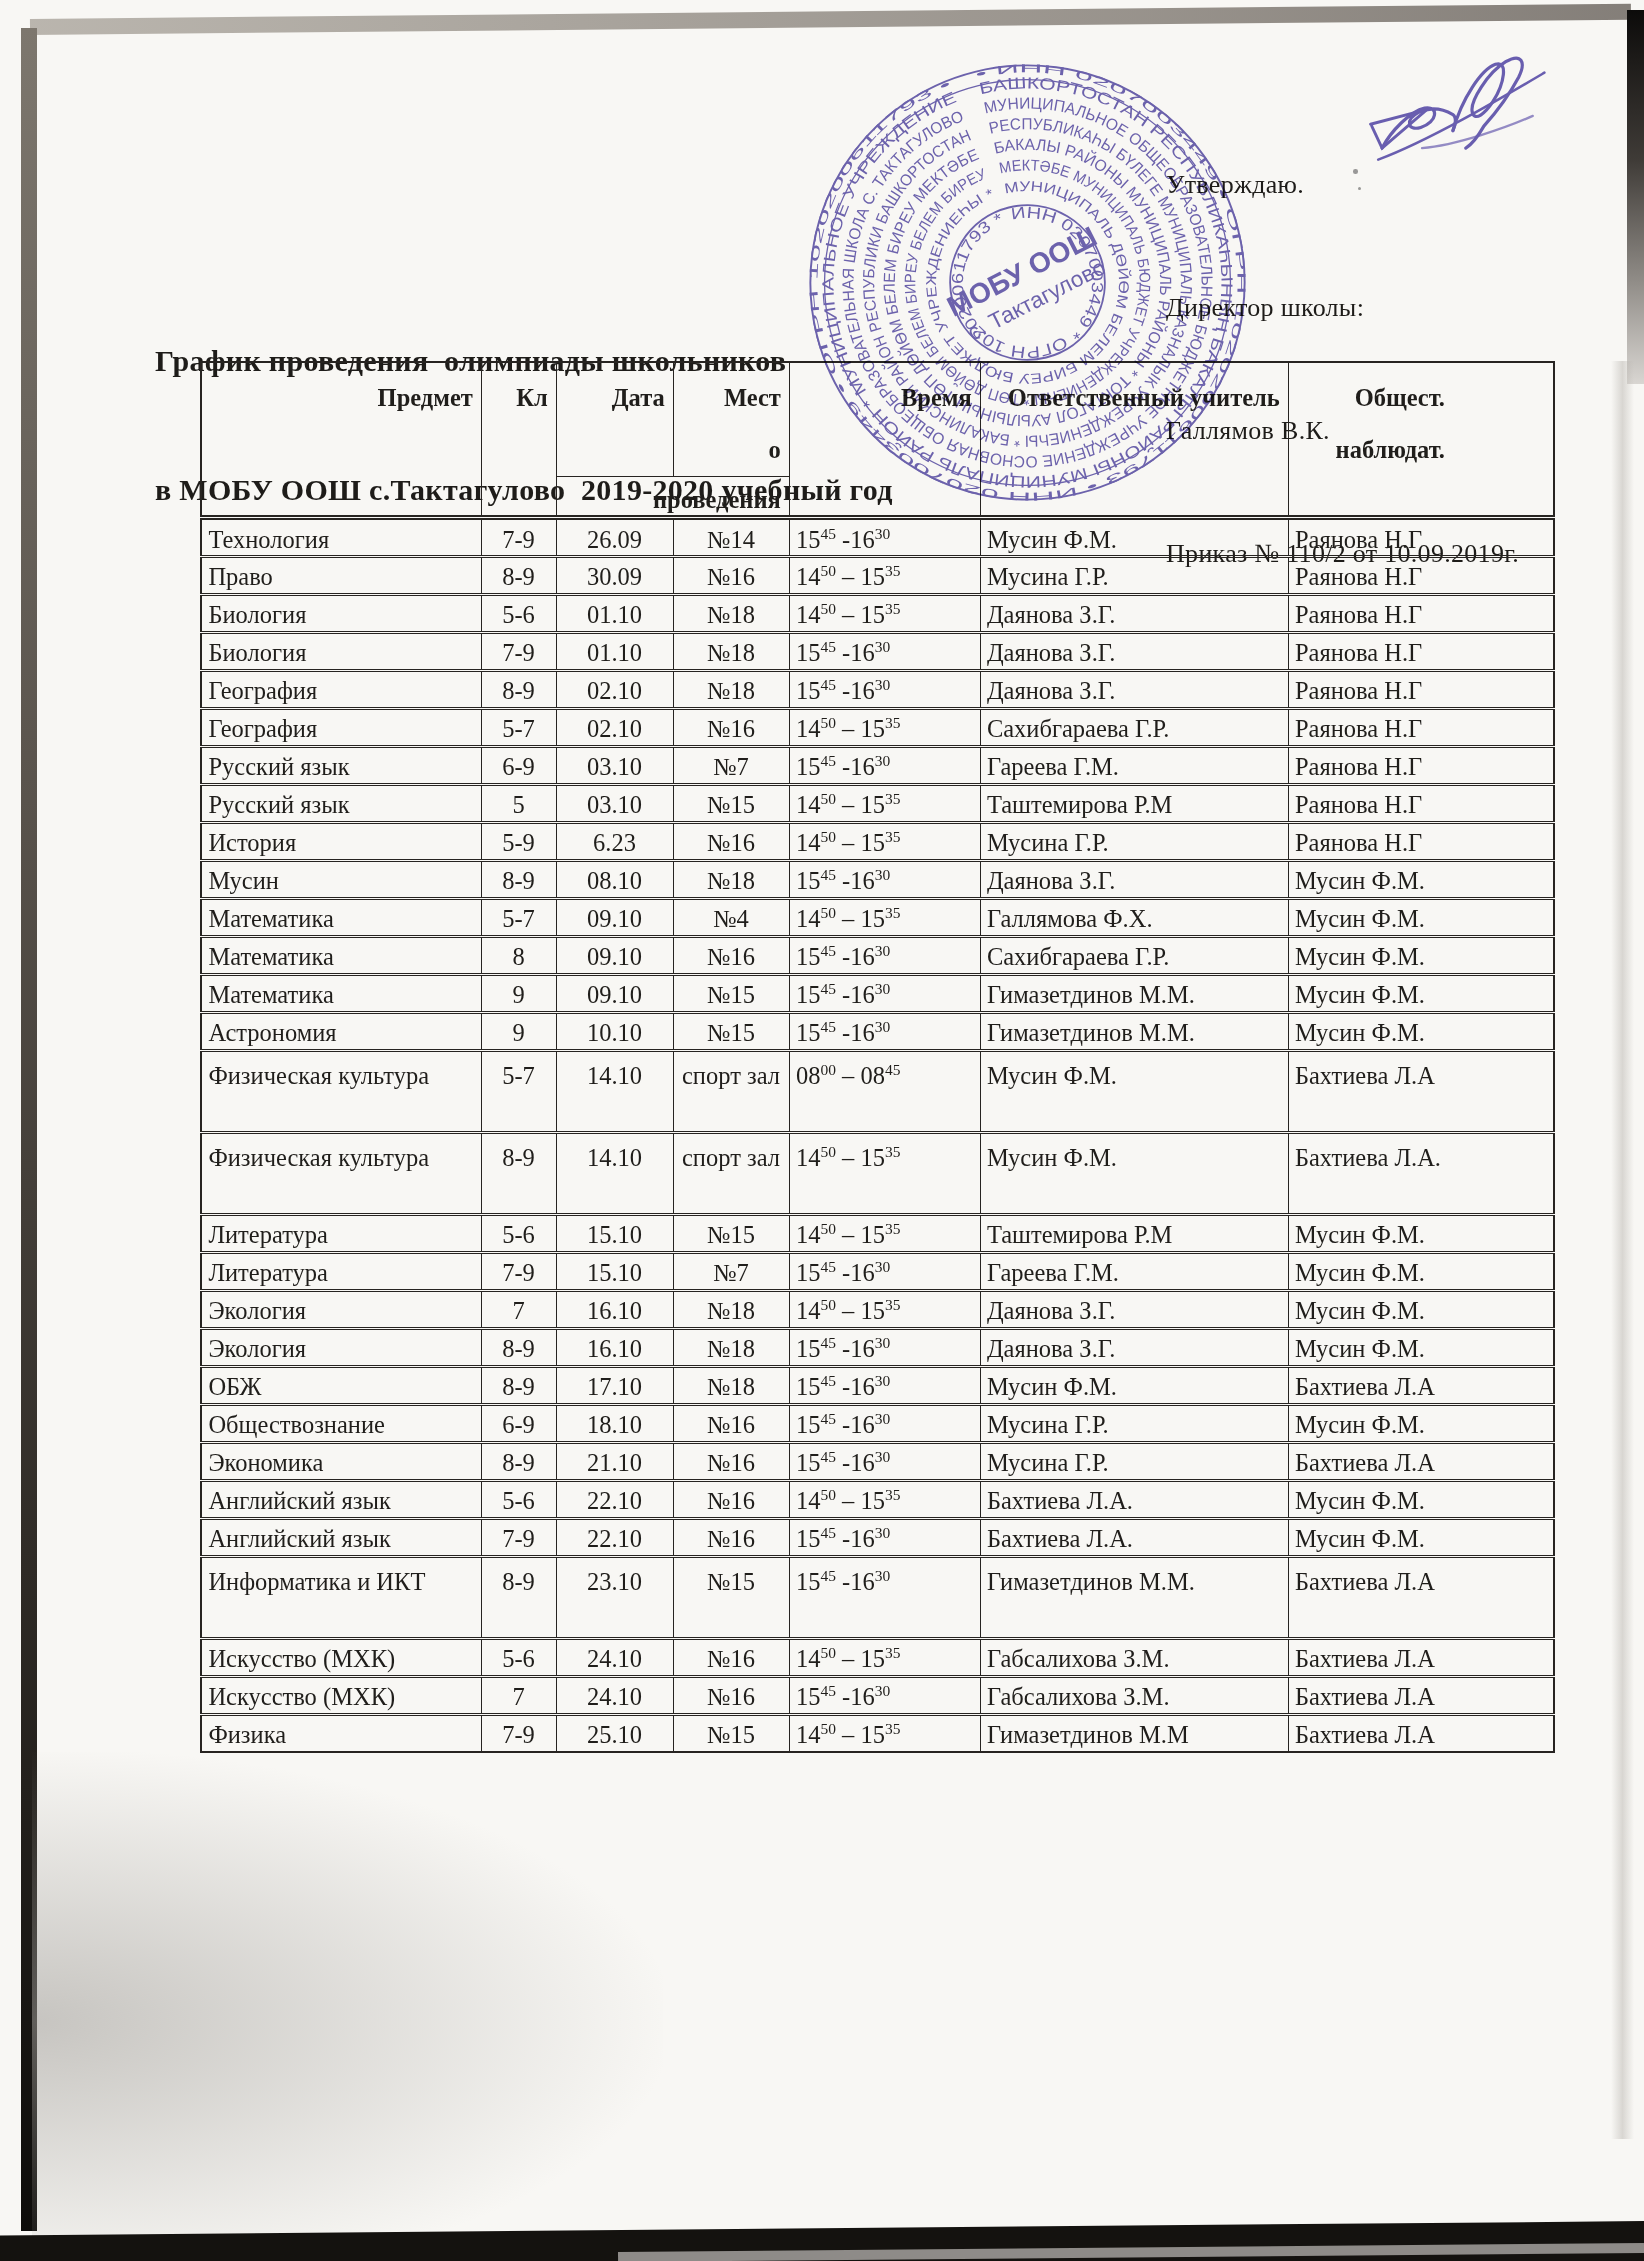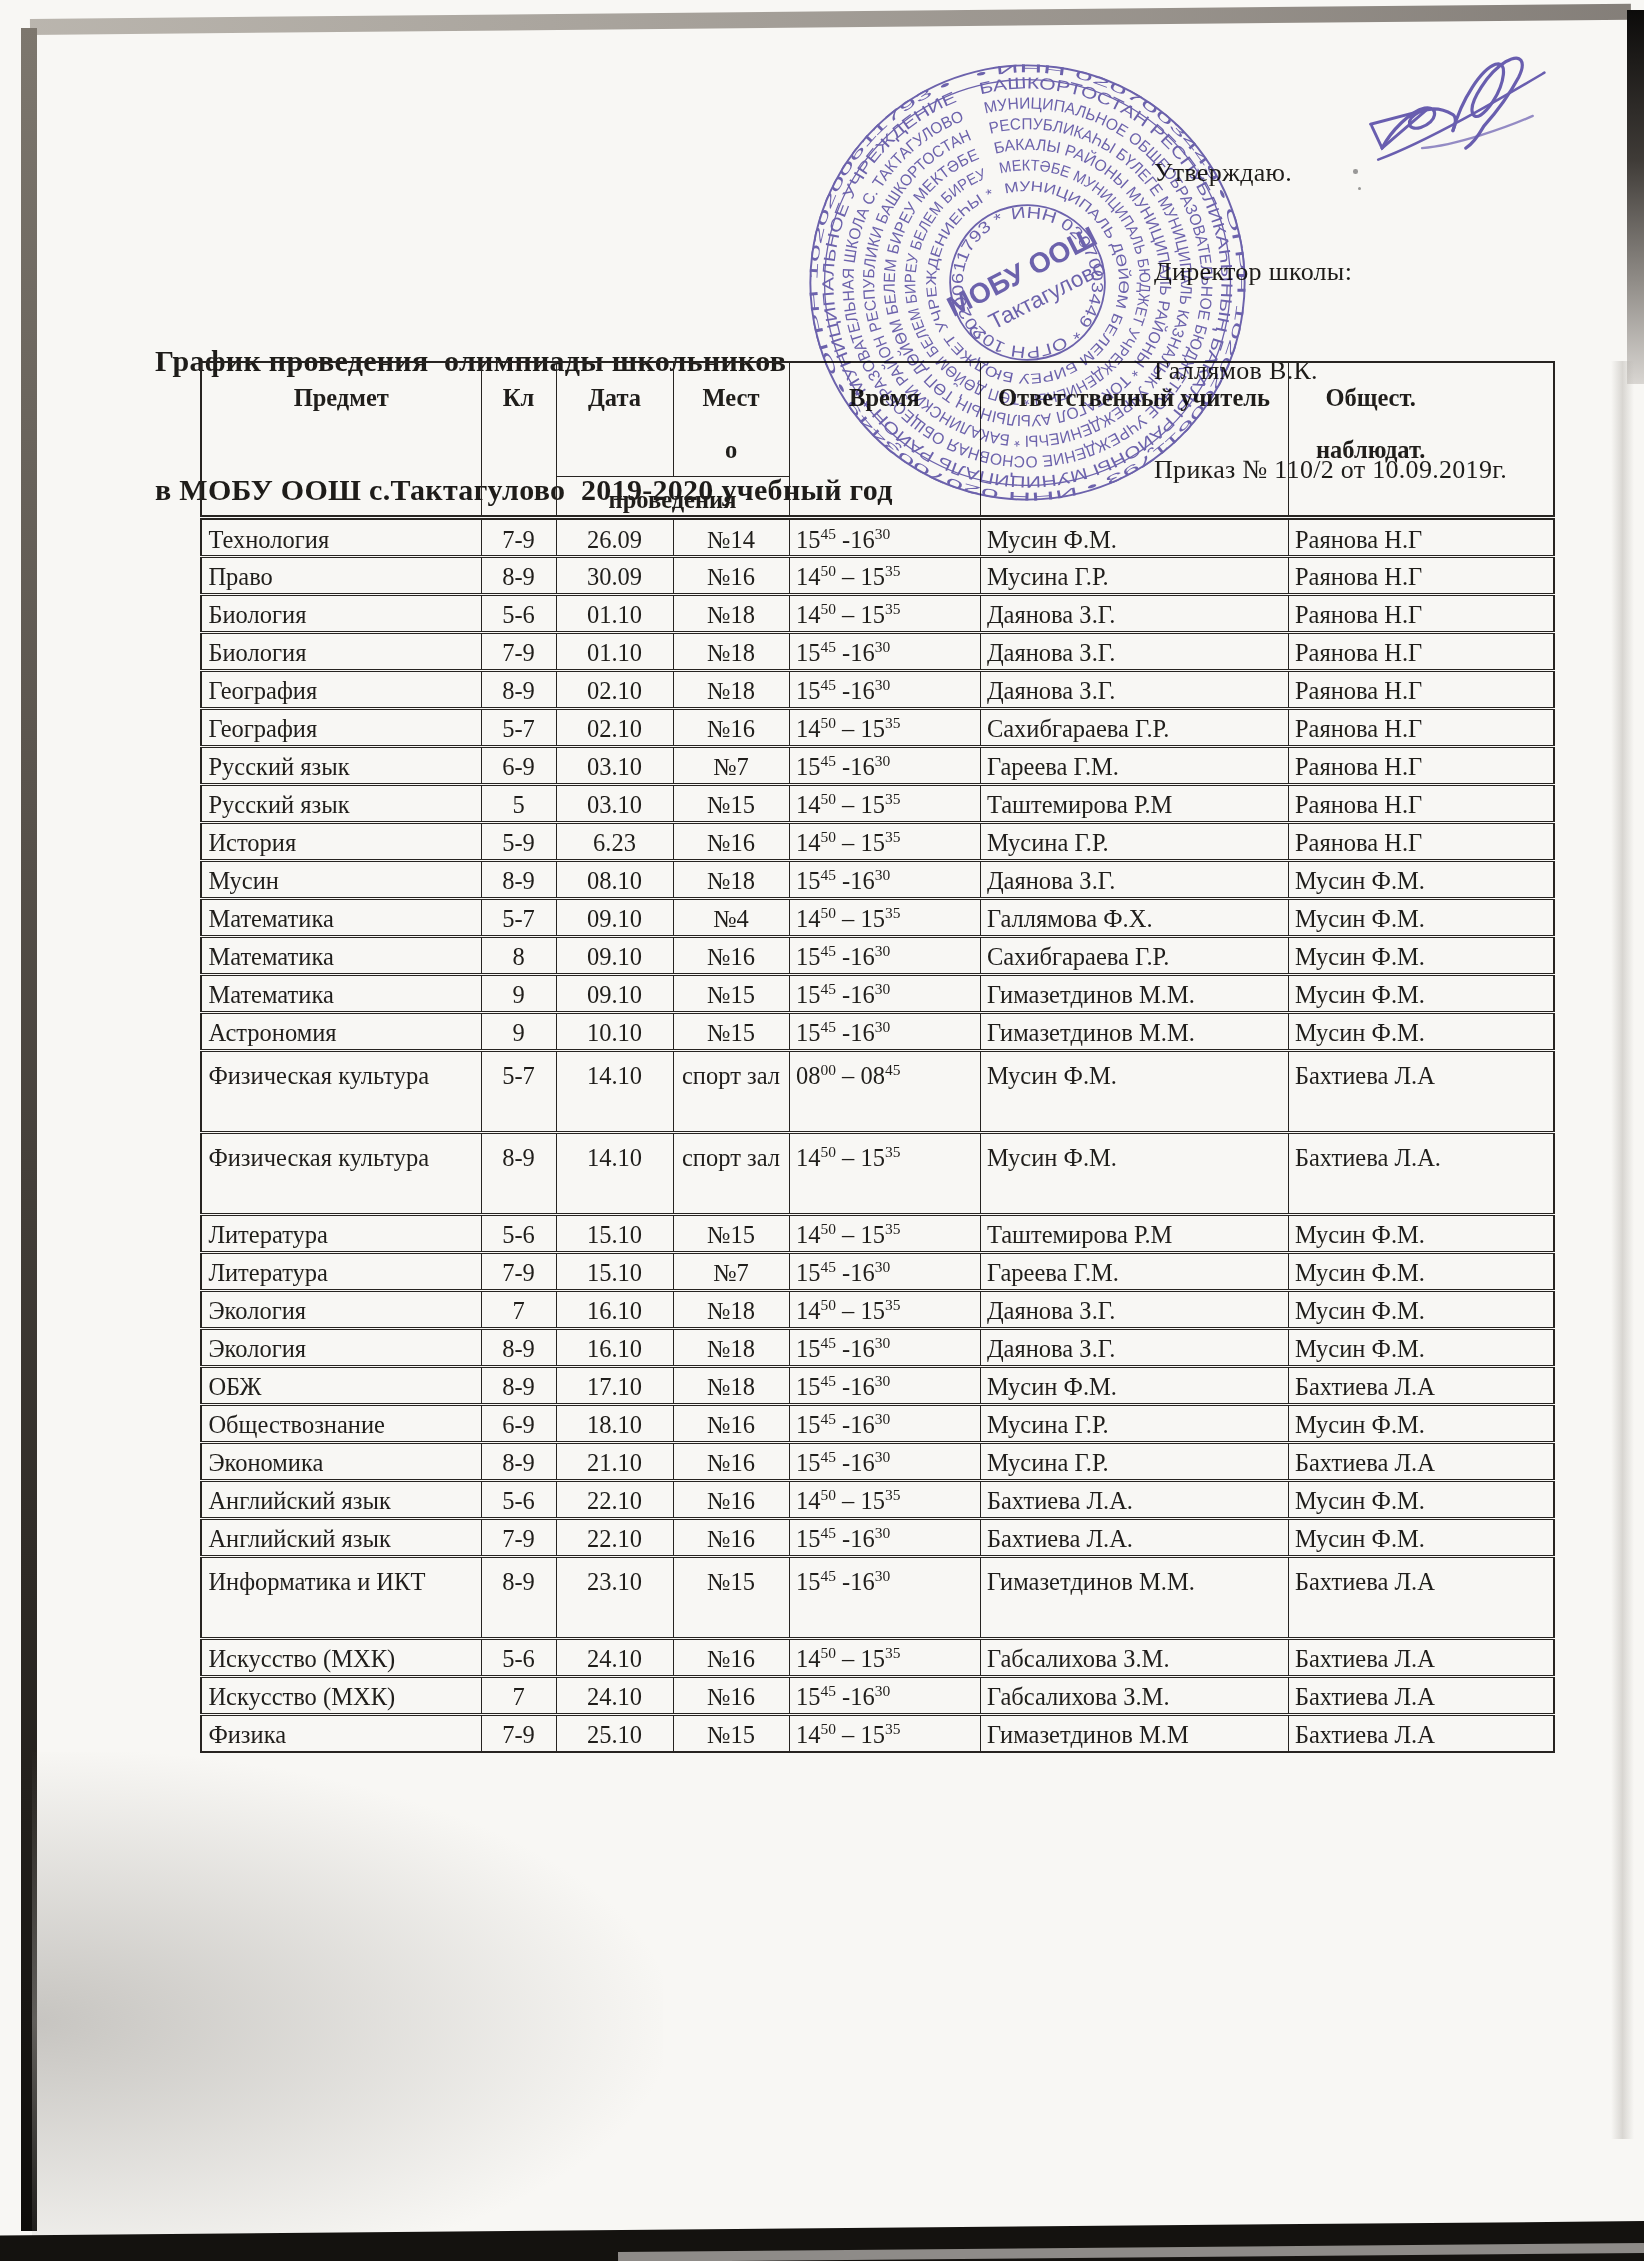--- a/index.html
+++ b/index.html
@@ -21,34 +21,34 @@
   .edge-bottom{position:absolute;left:-6.4px;top:2221px;width:1662px;height:48px;
     background:#14120f;transform:rotate(-0.5deg);transform-origin:right center;z-index:6}
   .edge-bottom-gray{position:absolute;left:618px;top:2243px;width:1026px;height:10.3px;
     background:#8e8b88;transform:rotate(-0.5deg);transform-origin:right center;z-index:7}
   .shade-bl{position:absolute;left:32px;top:1752px;width:631px;height:490px;
     background:radial-gradient(ellipse at 0% 55%,rgba(158,155,150,.55),rgba(158,155,150,0) 72%);z-index:1}
   .ink-dot{position:absolute;border-radius:50%;background:#4a4a4a;opacity:.55;z-index:3}
   
   .approval{position:absolute;left:1154px;top:90px;z-index:2;
     font-size:26px;line-height:33px;letter-spacing:0.3px;white-space:pre}
-  .approval p{margin:0}
+  .approval p{margin:12px}
   
   .doc-title{position:absolute;left:155px;top:253px;width:1334px;z-index:2;
     text-align:left;font-weight:bold;font-size:30px;line-height:43px;
     letter-spacing:0.3px;white-space:pre}
   
   table.sched{position:absolute;left:200px;top:361px;width:1353px;z-index:2;
     border-collapse:collapse;table-layout:fixed;font-size:24.5px;color:#201e1b}
   table.sched{border:2.6px solid #272421}
   .c-subject{width:280px}.c-grade{width:75px}.c-date{width:117px}
   .c-place{width:116px}.c-time{width:191px}.c-teacher{width:308px}.c-observer{width:266px}
   th,td{border-left:1.9px solid #272421;border-right:1.9px solid #272421;
     vertical-align:top;overflow:hidden;font-weight:normal}
-  thead th{font-weight:bold;text-align:center;padding:9px 7.7px 0;line-height:52px}
+  thead th{font-weight:bold;text-align:right;padding:9px 7.7px 0;line-height:52px}
   thead tr.h1{height:73px}
   thead tr.h2{height:41px}
   thead tr.h2 th{line-height:30px;padding-top:7.7px;border-top:1.9px solid #272421}
   thead{border-bottom:5.8px double #272421}
   th.hdr-observer{padding-right:108px}
   tbody tr{height:38px}
   tbody tr.tall{height:82px}
   tbody td{padding:4.5px 6.4px 0;line-height:30px}
   tbody tr.tall td{line-height:39px}
   tbody td.center{text-align:center;padding-left:1.9px;padding-right:1.9px}

